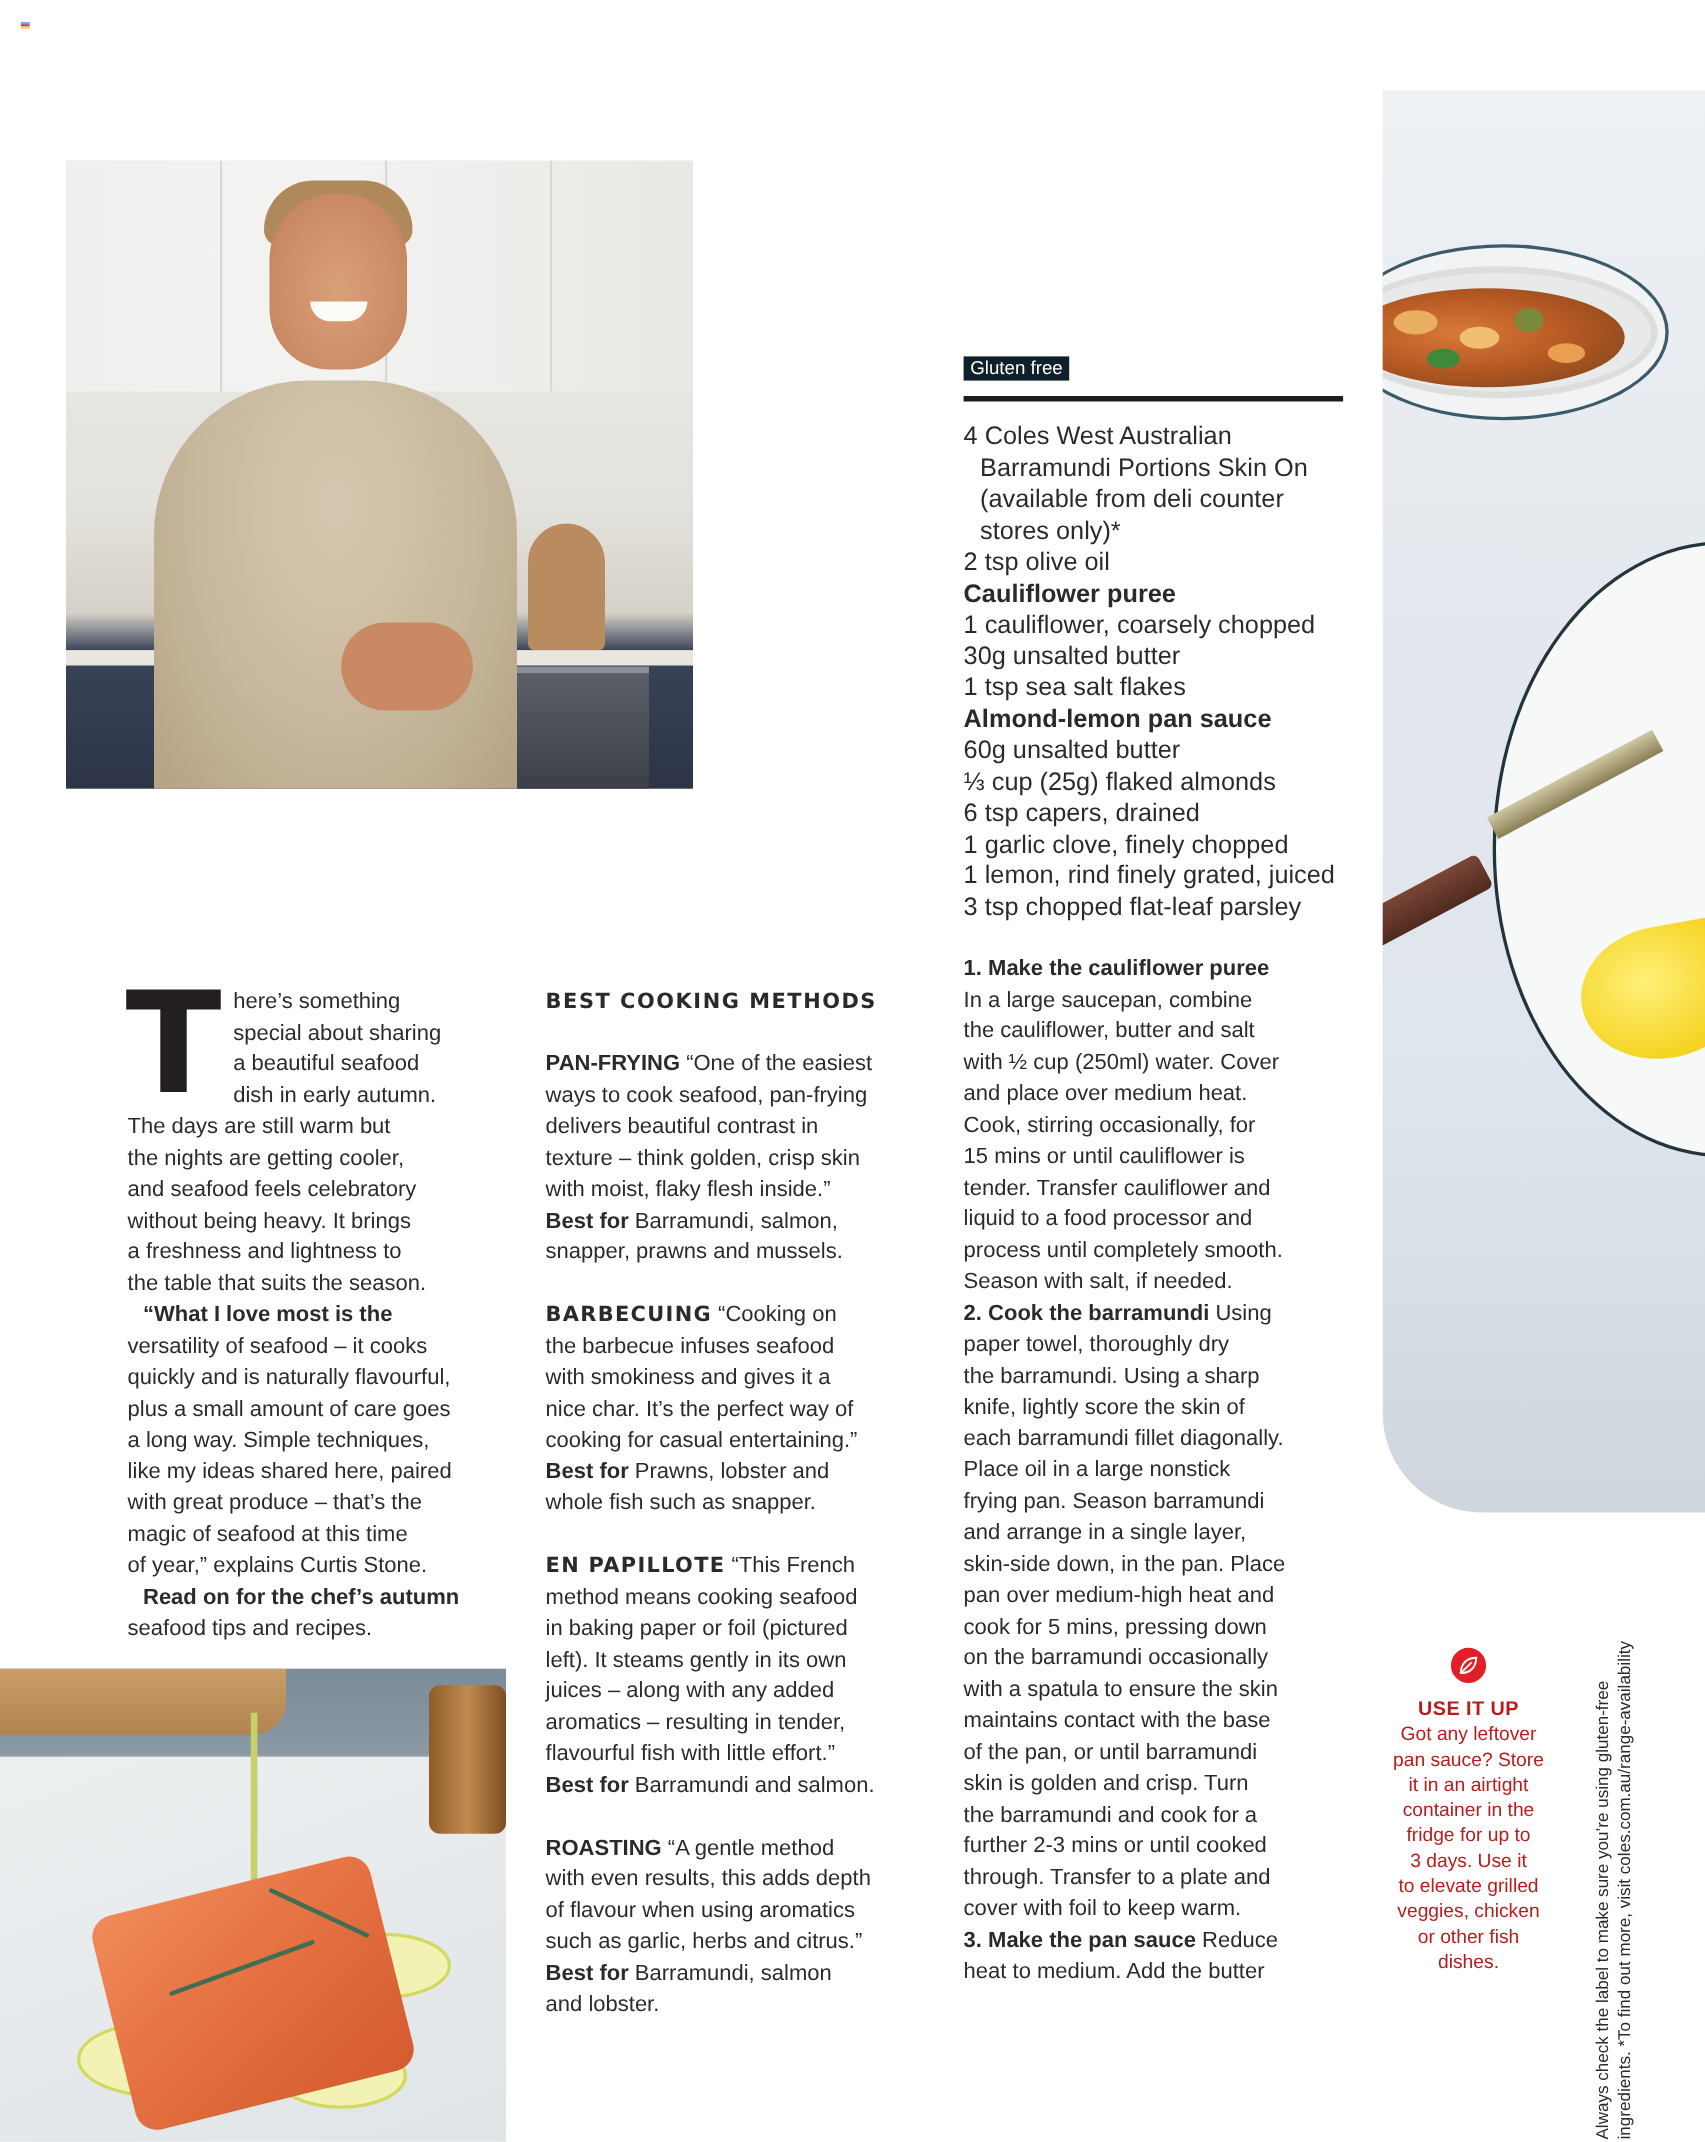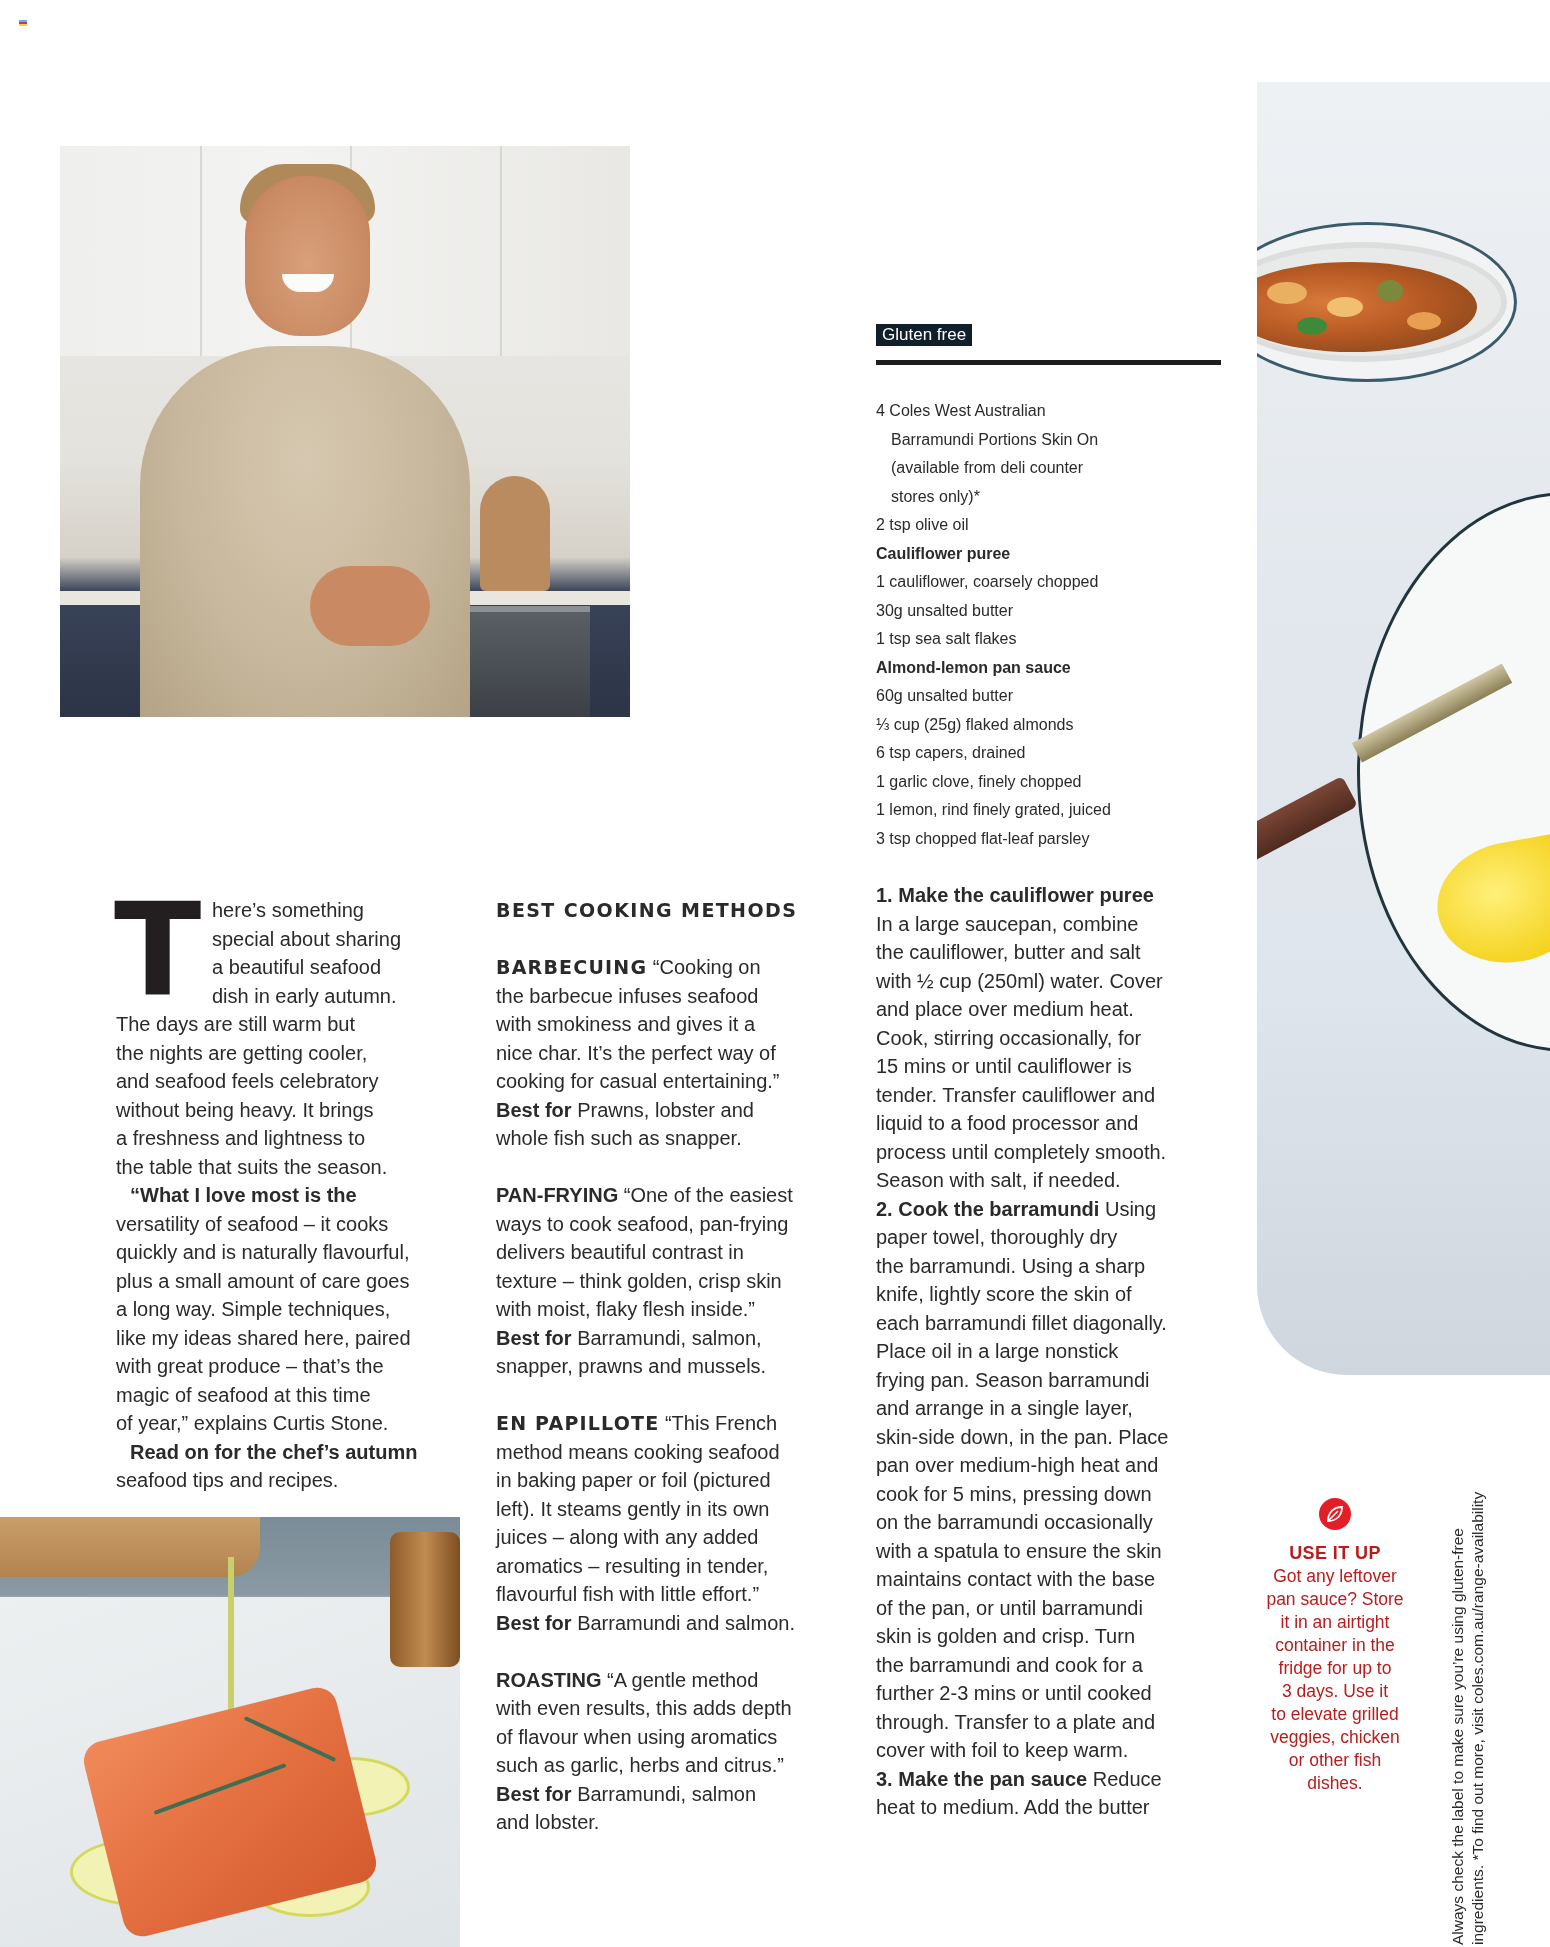--- a/index.html
+++ b/index.html
@@ -56,21 +56,21 @@
     .salmon-photo .fillet { position: absolute; left: 100px; top: 195px; width: 260px; height: 200px; border-radius: 20px; background: linear-gradient(150deg, #f08a5a 0%, #e46f40 50%, #d45b2e 100%); transform: rotate(-14deg); }
     .salmon-photo .dill { position: absolute; height: 4px; background: #3f6e52; border-radius: 2px; }
 
     
     .recipe { position: absolute; left: 876px; top: 318px; width: 345px; }
     .recipe-title { font-family: "DejaVu Sans", sans-serif; font-weight: bold; font-size: 26px; line-height: 30px; color: #1e1e1e; letter-spacing: -0.2px; }
     .badge { display: inline-block; margin-top: 6px; background: #10202a; color: #ffffff; font-size: 17px; line-height: 22px; padding: 0 6px; }
     .rule { margin-top: 14px; height: 5px; background: #1e1e1e; width: 345px; }
     .meta { margin-top: 14px; font-size: 20px; line-height: 28.5px; }
     .meta b { font-weight: bold; }
-    .ingredients { margin-top: 32px; font-size: 16px; line-height: 28.5px; }
+    .ingredients { margin-top: 17px; font-size: 23px; line-height: 28.5px; }
     .ingredients .indent { padding-left: 15px; }
     .ingredients .sub { font-weight: bold; }
     .method { margin-top: 28px; font-size: 20px; line-height: 28.5px; }
     .method b { font-weight: bold; }
 
     
     .intro { position: absolute; left: 116px; top: 896px; width: 360px; font-size: 20px; line-height: 28.5px; }
     .dropcap { float: left; font-family: "DejaVu Sans", sans-serif; font-weight: bold; font-size: 128px; line-height: 96px; height: 100px; width: 98px; color: #231f20; margin: 6px 0 0 -2px; }
     .intro .para { text-indent: 14px; font-weight: bold; }
 
@@ -218,37 +218,37 @@
   <div>magic of seafood at this time</div>
   <div>of year,” explains Curtis Stone.</div>
   <div class="para">Read on for the chef’s autumn</div>
   <div>seafood tips and recipes.</div>
 </div>
 
 <div class="methods">
   <div class="heading">BEST COOKING METHODS</div>
 
   <div class="block">
+    <div><span class="label">PAN-FRYING</span><span> “One of the easiest</span></div>
+    <div>ways to cook seafood, pan-frying</div>
+    <div>delivers beautiful contrast in</div>
+    <div>texture – think golden, crisp skin</div>
+    <div>with moist, flaky flesh inside.”</div>
+    <div><b>Best for</b><span> Barramundi, salmon,</span></div>
+    <div>snapper, prawns and mussels.</div>
+  </div>
+
+  <div class="block">
     <div><span class="label spaced">BARBECUING</span><span> “Cooking on</span></div>
     <div>the barbecue infuses seafood</div>
     <div>with smokiness and gives it a</div>
     <div>nice char. It’s the perfect way of</div>
     <div>cooking for casual entertaining.”</div>
     <div><b>Best for</b><span> Prawns, lobster and</span></div>
     <div>whole fish such as snapper.</div>
-  </div>
-
-  <div class="block">
-    <div><span class="label">PAN-FRYING</span><span> “One of the easiest</span></div>
-    <div>ways to cook seafood, pan-frying</div>
-    <div>delivers beautiful contrast in</div>
-    <div>texture – think golden, crisp skin</div>
-    <div>with moist, flaky flesh inside.”</div>
-    <div><b>Best for</b><span> Barramundi, salmon,</span></div>
-    <div>snapper, prawns and mussels.</div>
   </div>
 
   <div class="block">
     <div><span class="label spaced">EN PAPILLOTE</span><span> “This French</span></div>
     <div>method means cooking seafood</div>
     <div>in baking paper or foil (pictured</div>
     <div>left). It steams gently in its own</div>
     <div>juices – along with any added</div>
     <div>aromatics – resulting in tender,</div>
     <div>flavourful fish with little effort.”</div>

